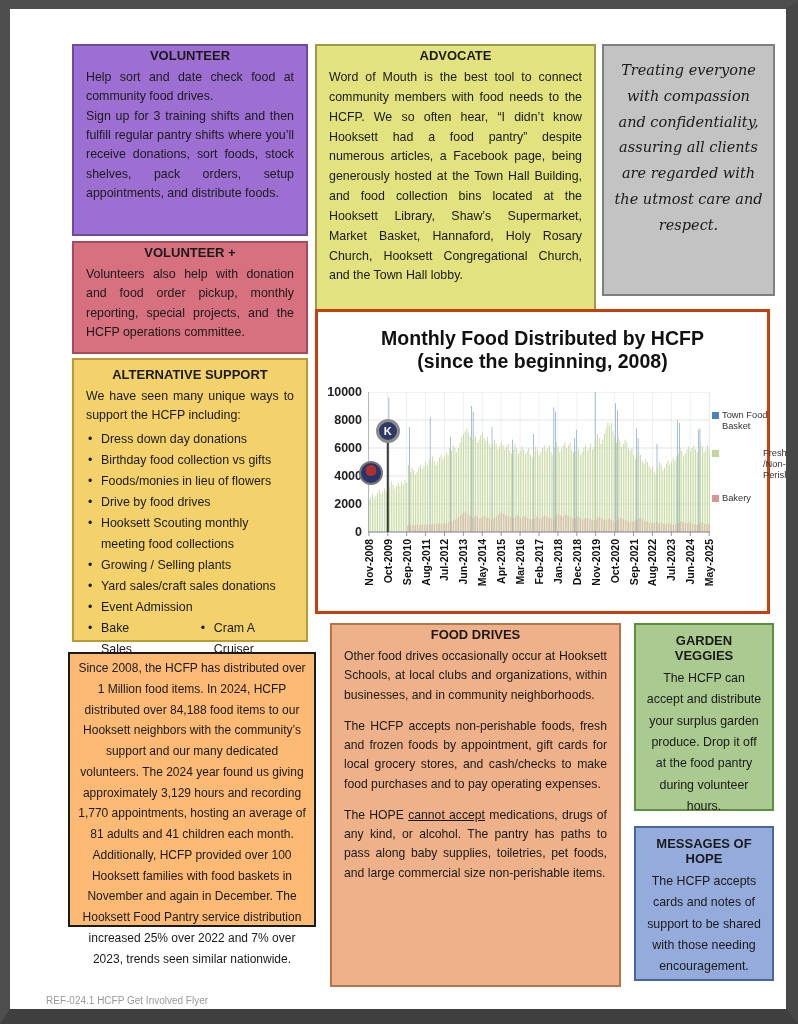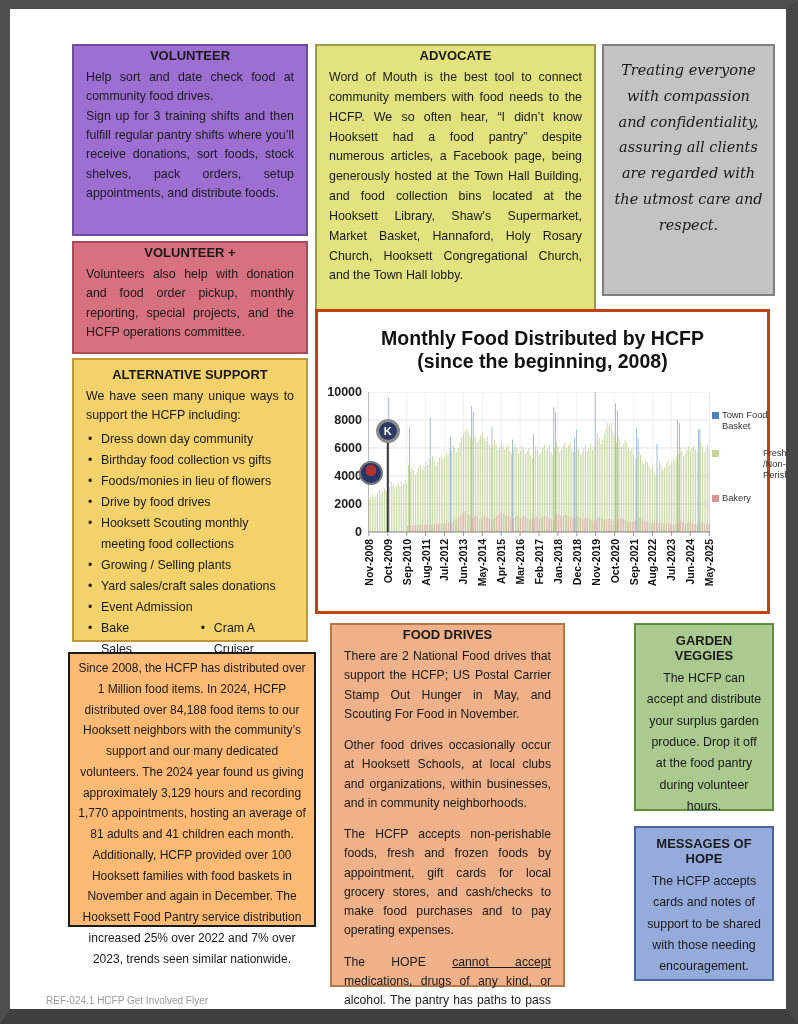--- a/index.html
+++ b/index.html
@@ -26,21 +26,21 @@
 
   .advocate{left:305px;top:35px;width:281px;height:285px;background:#e2e27f;border-color:#9a9a48;}
   .advocate p{line-height:1.6;}
 
   .quote{left:592px;top:35px;width:173px;height:252px;background:#c3c3c3;border-color:#7f7f7f;padding:12px 10px;}
   .quote p{font-family:"DejaVu Serif", serif;font-style:italic;font-size:14.5px;line-height:1.78;text-align:center;}
 
   .stats{left:58px;top:643px;width:248px;height:275px;background:#fdba74;border-color:#1a1a1a;border-width:2px;padding:4px 8px;}
   .stats p{text-align:center;font-size:12px;line-height:1.73;}
 
-  .food-drives{left:320px;top:614px;width:235px;height:364px;background:#efb189;border-color:#b5764a;}
+  .food-drives{left:320px;top:614px;width:291px;height:364px;background:#efb189;border-color:#b5764a;}
   .food-drives p{font-size:12.2px;line-height:1.58;margin-bottom:12px;}
   .food-drives .ul-seg{text-decoration:underline;}
 
   .garden{left:624px;top:614px;width:140px;height:188px;background:#aaca8f;border-color:#5d8f3f;padding:8px 9px;}
   .garden p,.hope p{text-align:center;font-size:12.4px;line-height:1.72;}
   .hope{left:624px;top:817px;width:140px;height:155px;background:#95abdc;border-color:#49679f;padding:8px 9px;}
 
   .chart-box{left:305px;top:300px;width:455px;height:305px;background:#ffffff;border:3px solid #c2410c;padding:4px;}
   .chart-title{margin-top:11px;text-align:center;font-size:19.5px;font-weight:bold;line-height:1.18;color:#111;}
   #plot-svg{position:absolute;left:50px;top:80px;width:342px;height:144px;}
@@ -68,21 +68,21 @@
 
   <div class="box volunteer-plus">
     <h3>VOLUNTEER +</h3>
     <p>Volunteers also help with donation and food order pickup, monthly reporting, special projects, and the HCFP operations committee.</p>
   </div>
 
   <div class="box alt-support">
     <h3>ALTERNATIVE SUPPORT</h3>
     <p>We have seen many unique ways to support the HCFP including:</p>
     <ul>
-      <li>Dress down day community</li>
+      <li>Dress down day donations</li>
       <li>Birthday food collection vs gifts</li>
       <li>Foods/monies in lieu of flowers</li>
       <li>Drive by food drives</li>
       <li>Hooksett Scouting monthly meeting food collections</li>
       <li>Growing / Selling plants</li>
       <li>Yard sales/craft sales donations</li>
       <li>Event Admission</li>
     </ul>
     <div class="bullet-row">
       <span>Bake Sales</span>
@@ -598,21 +598,20 @@
         </div>
       </div>
     <div id="badges">
         <div class="badge badge-kiwanis" style="left: 57.7638px; top: 107.2px;">K</div>
         <div class="badge badge-seal" style="left: 40.5779px; top: 149.2px;"></div>
       </div>
   </div>
 
   <div class="box food-drives">
     <h3>FOOD DRIVES</h3>
-    <p>There are 2 National Food drives that support the HCFP; US Postal Carrier Stamp Out Hunger in May, and Scouting For Food in November.</p>
     <p>Other food drives occasionally occur at Hooksett Schools, at local clubs and organizations, within businesses, and in community neighborhoods.</p>
     <p>The HCFP accepts non-perishable foods, fresh and frozen foods by appointment, gift cards for local grocery stores, and cash/checks to make food purchases and to pay operating expenses.</p>
     <p><span>The HOPE </span><span class="ul-seg">cannot accept</span><span> medications, drugs of any kind, or alcohol.  The pantry has paths to pass along baby supplies, toiletries, pet foods, and large commercial size non-perishable items.</span></p>
   </div>
 
   <div class="box garden">
     <h3>GARDEN VEGGIES</h3>
     <p>The HCFP can accept and distribute your surplus garden produce.  Drop it off at the food pantry during volunteer hours.</p>
   </div>
 

